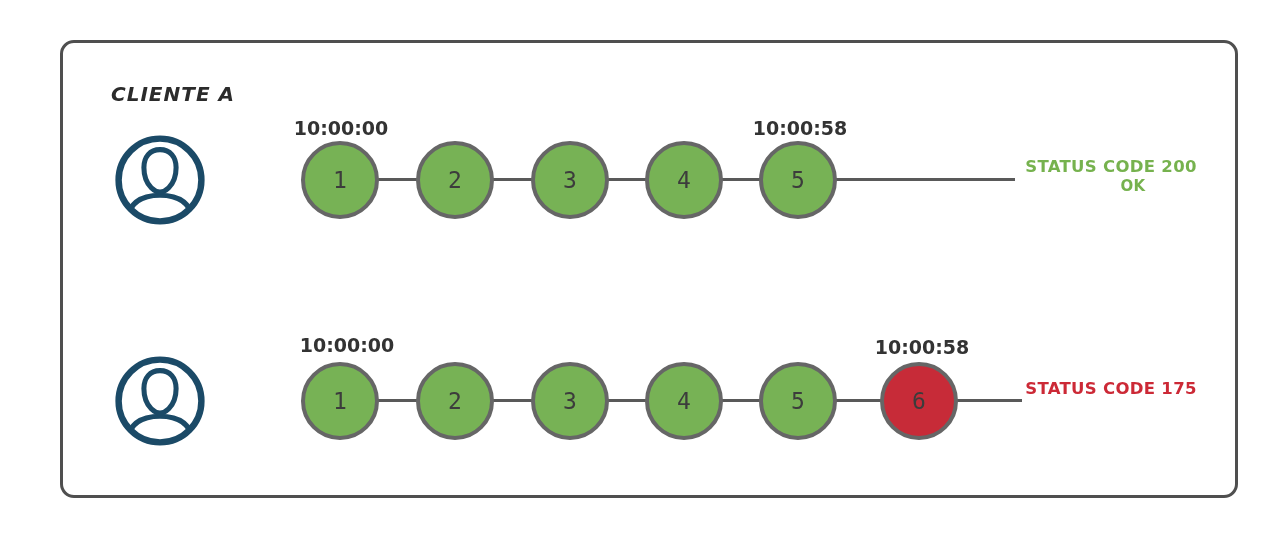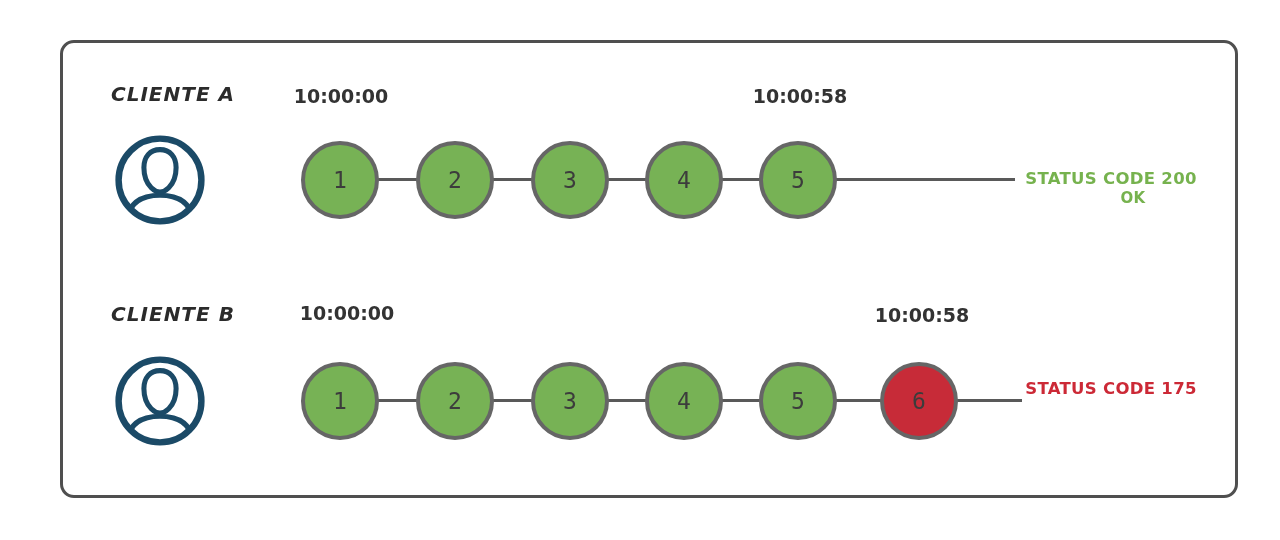--- a/index.html
+++ b/index.html
@@ -27,21 +27,21 @@
     font-style:italic;font-weight:bold;font-size:20px;letter-spacing:1px;
     color:#2b2b2b;white-space:nowrap;
   }
   .client-label.row-a{top:82px;}
   .client-label.row-b{top:302px;}
   .avatar{position:absolute;left:114px;width:92px;height:92px;}
   .avatar.row-a{top:134px;}
   .avatar.row-b{top:355px;}
   .timestamp{
     position:absolute;width:110px;text-align:center;font-weight:bold;
-    font-size:19px;color:var(--text-dark);white-space:nowrap;
+    font-size:19px;color:var(--text-dark);white-space:nowrap;margin-top:32px;
   }
   .ts-a-start{left:286px;top:85px;}
   .ts-a-end{left:745px;top:85px;}
   .ts-b-start{left:292px;top:302px;}
   .ts-b-end{left:867px;top:304px;}
   .timeline-line{
     position:absolute;height:3px;background:var(--line-gray);z-index:1;
   }
   .timeline-line.row-a{left:340px;top:178px;width:675px;}
   .timeline-line.row-b{left:340px;top:399px;width:682px;}
@@ -61,21 +61,21 @@
   .request-circle:nth-child(4){left:645px;}
   .request-circle:nth-child(5){left:759px;}
   .request-circle:nth-child(6){left:880px;}
   .request-circle span{
     font-family:"DejaVu Sans Mono",monospace;font-size:23px;color:#3c3c3c;
   }
   .status-block{
     position:absolute;left:1025px;width:172px;text-align:center;
     font-weight:bold;letter-spacing:0.3px;z-index:2;
   }
-  .status-block.row-a{top:168px;}
+  .status-block.row-a{top:156px;}
   .status-block.row-b{top:378px;}
   .status-block .line1{font-size:16.5px;line-height:21px;white-space:nowrap;}
   .status-block .line2{font-size:15px;line-height:19px;white-space:nowrap;margin-left:44px;}
   .status-success{color:var(--status-green);}
   .status-error{color:var(--status-red);}
 </style>
 </head>
 <body>
 
 <div class="canvas">
@@ -118,21 +118,20 @@
       <div class="request-circle success">
         <span>5</span>
       </div>
     </div>
 
   <div class="status-block status-success row-a">
     <div class="line1">STATUS CODE 200</div>
     <div class="line2">OK</div>
   </div>
 
-  <div class="client-label row-b">CLIENTE B</div>
 
   <div class="avatar row-b">
     <svg viewBox="0 0 100 100" width="92" height="92" aria-hidden="true">
       <defs>
           <clipPath id="avclipB">
             <circle cx="50" cy="50" r="43"></circle>
           </clipPath>
         </defs>
       <g clip-path="url(#avclipB)">
         <path d="M13 100 C14 76 28 66.5 50 66.5 C72 66.5 86 76 87 100 Z" fill="#ffffff" stroke="#1b4a67" stroke-width="5.5"></path>

